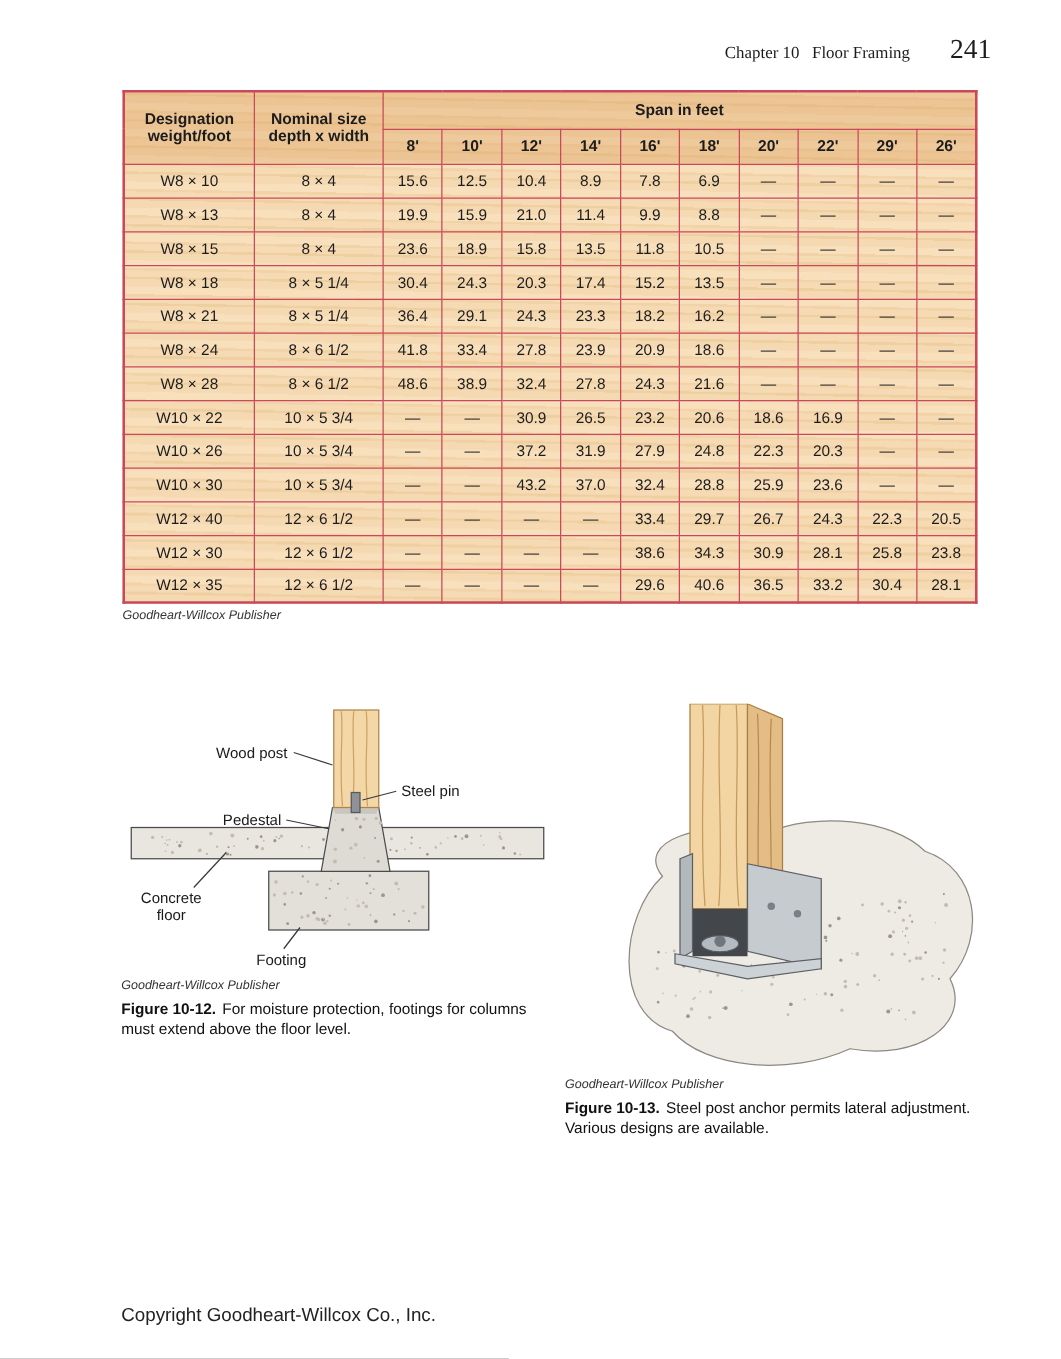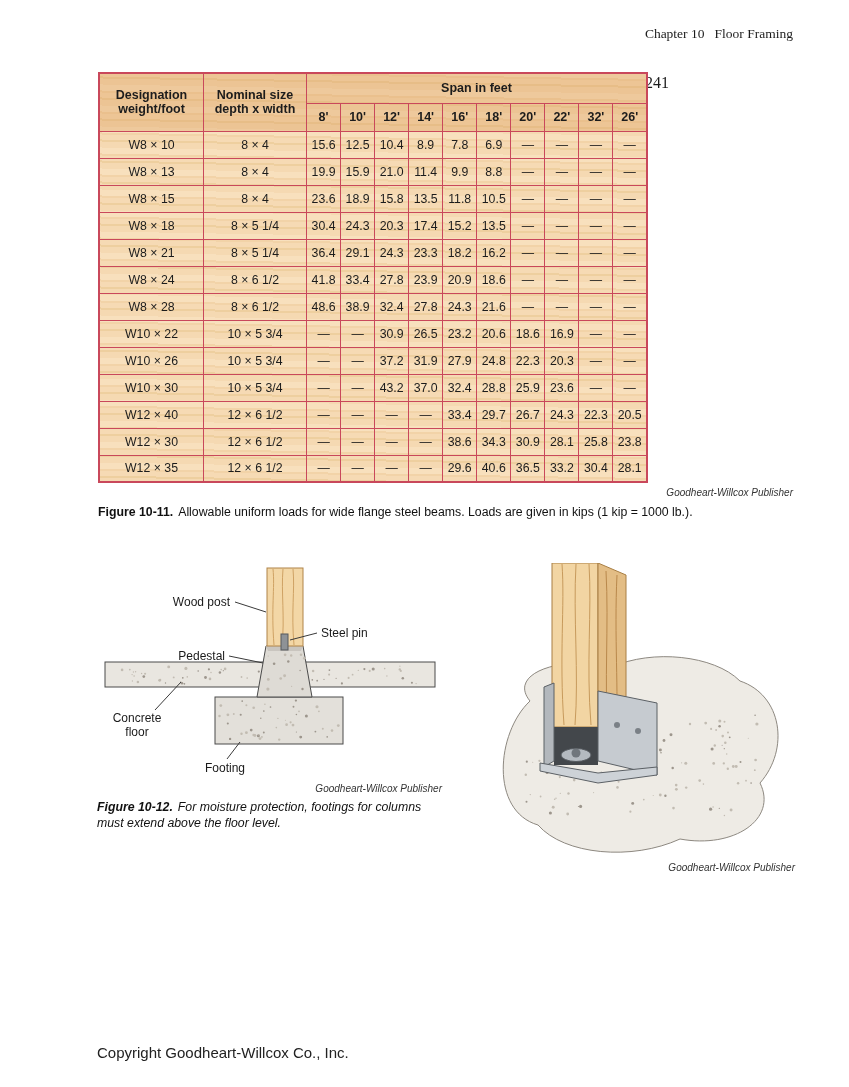--- a/index.html
+++ b/index.html
@@ -1,49 +1,49 @@
 <!DOCTYPE html>
 <html><head>
 <meta charset="utf-8">
 <style>
   html,body{margin:0;padding:0;background:#888;}
   .page{position:relative;width:849px;height:1087px;background:#ffffff;margin:0 auto;
         font-family:"Liberation Sans",sans-serif;overflow:hidden;}
 
   
   .running-head{position:absolute;top:26px;right:56px;display:flex;align-items:baseline;gap:32px;
-                font-family:"Liberation Serif",serif;color:#1c1c1c;flex-direction:column;}
+                font-family:"Liberation Serif",serif;color:#1c1c1c;}
   .running-head .chapter{font-size:13.5px;white-space:pre;}
-  .running-head .pagenum{font-size:16px;}
+  .running-head .pagenum{font-size:22px;}
 
   
-  .beam-table{position:absolute;left:98px;top:72px;width:550px;table-layout:fixed;
+  .beam-table{position:absolute;left:98px;top:72px;width:684px;table-layout:fixed;
       border-collapse:collapse;border:2px solid #c9485b;
       background:repeating-linear-gradient(181deg,
         #f8e0bd 0px 6px,#f2d3a8 6px 8px,#f6dab4 8px 13px,#eecf9f 13px 15px,#f5d9b2 15px 21px);padding-left:32px;}
   .beam-table th,.beam-table td{border:1px solid #c9485b;text-align:center;vertical-align:middle;
       color:#1c1c1c;padding:0 2px;}
   .beam-table thead th{font-weight:bold;font-size:12.5px;white-space:pre-line;
       background-color:rgba(216,148,78,0.30);}
   .beam-table thead tr:first-child{height:30px;}
   .beam-table thead tr:last-child{height:28px;}
   .beam-table tbody tr{height:27px;}
   .beam-table tbody td{font-size:12.3px;}
   .beam-table th.hdr1{width:99px;}
   .beam-table th.hdr2{width:98px;text-align:center;}
 
-  .credit{position:absolute;font-style:italic;font-size:10px;color:#333;text-align:right;}
+  .credit{position:absolute;font-style:italic;font-size:10px;color:#333;}
   .credit-table{left:98px;top:487px;width:695px;}
   .credit-f12{left:97px;top:783px;width:345px;}
   .credit-f13{left:452px;top:862px;width:343px;}
 
   .caption{position:absolute;font-size:12.3px;line-height:1.32;color:#111;margin:0;}
   .caption b{margin-right:5px;}
   .caption-f11{left:98px;top:504px;width:702px;}
-  .caption-f12{left:97px;top:799px;width:350px;font-style:italic;}
+  .caption-f12{left:97px;top:799px;width:350px;}
   .caption-f13{left:452px;top:878px;width:346px;}
 
   .fig{position:absolute;}
   .fig-12{left:97px;top:566px;}
   .fig-13{left:452px;top:563px;}
   .fig text{font-family:"Liberation Sans",sans-serif;font-size:12px;fill:#1a1a1a;}
   .fig line{stroke:#3a3a3a;stroke-width:1;}
 
   .copyright{position:absolute;left:97px;top:1044px;font-size:15px;color:#222;}
 </style>
@@ -68,21 +68,21 @@
       </tr>
       <tr id="span-cols">
           <th>8'</th>
           <th>10'</th>
           <th>12'</th>
           <th>14'</th>
           <th>16'</th>
           <th>18'</th>
           <th>20'</th>
           <th>22'</th>
-          <th>32'</th>
+          <th>29'</th>
           <th>26'</th>
         </tr>
     </thead>
     <tbody id="beam-rows">
         <tr>
           <td>W8 × 10</td>
           <td>8 × 4</td>
           <td>15.6</td>
           <td>12.5</td>
           <td>10.4</td>
@@ -260,23 +260,20 @@
           <td>36.5</td>
           <td>33.2</td>
           <td>30.4</td>
           <td>28.1</td>
         </tr>
       </tbody>
   </table>
 
   <div class="credit credit-table">Goodheart-Willcox Publisher</div>
 
-  <p class="caption caption-f11">
-    <b>Figure 10-11.</b><span>Allowable uniform loads for wide flange steel beams. Loads are given in kips (1 kip = 1000 lb.).</span>
-  </p>
 
   <svg class="fig fig-12" viewBox="0 0 345 218" width="345" height="218">
 
     <rect x="8" y="96" width="330" height="25" fill="#e9e6e0" stroke="#4a4a4a" stroke-width="1"></rect>
     <g>
         <circle cx="46.8" cy="110.6" r="1.34" fill="#9d968d"></circle>
         <circle cx="128.1" cy="102.9" r="1.33" fill="#c2bcb2"></circle>
         <circle cx="150.2" cy="112.0" r="0.85" fill="#c2bcb2"></circle>
         <circle cx="87.4" cy="117.8" r="0.85" fill="#9d968d"></circle>
         <circle cx="185.0" cy="99.6" r="0.66" fill="#c2bcb2"></circle>
@@ -574,16 +571,19 @@
     <circle cx="124" cy="190" r="4.5" fill="#70767c"></circle>
 
     <polygon points="92,124 102,120 102,198 92,204" fill="#b3b8bd" stroke="#5b6065" stroke-width="1"></polygon>
     <polygon points="146,128 205,140 205,212 146,198" fill="#c6cbd0" stroke="#5b6065" stroke-width="1"></polygon>
     <polygon points="88,200 146,210 205,204 205,212 146,220 88,208" fill="#cdd2d7" stroke="#5b6065" stroke-width="1"></polygon>
     <circle cx="165" cy="162" r="3" fill="#7a8086"></circle>
     <circle cx="186" cy="168" r="3" fill="#7a8086"></circle>
   </svg>
 
   <div class="credit credit-f13">Goodheart-Willcox Publisher</div>
+  <p class="caption caption-f13">
+    <b>Figure 10-13.</b><span>Steel post anchor permits lateral adjustment. Various designs are available.</span>
+  </p>
 
   <footer class="copyright">Copyright Goodheart-Willcox Co., Inc.</footer>
 
 </div>
 
 </body></html>

